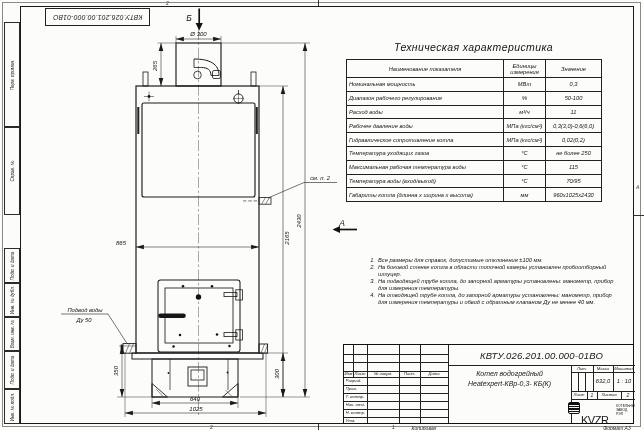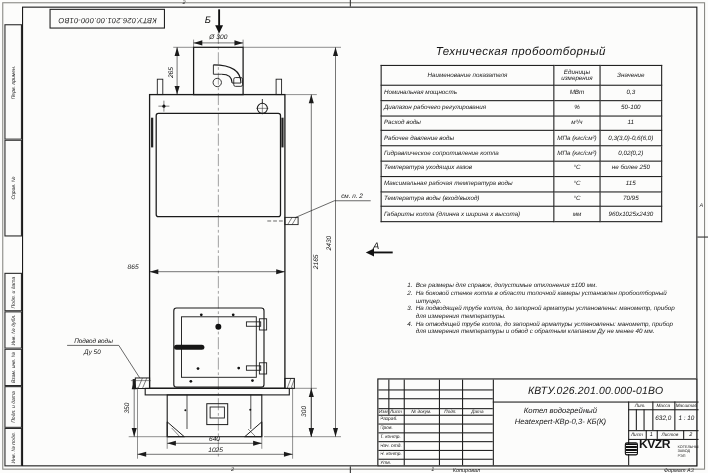--- a/index.html
+++ b/index.html
@@ -39,21 +39,21 @@
   .tb .v { position:absolute; width:0.9px; background:#222; top:0; bottom:0; }
   .tb .h { position:absolute; height:0.9px; background:#222; left:0; }
   .tb .cell { position:absolute; overflow:hidden; color:#161616; }
   .lbl42 { font-size:4.2px; font-style:italic; text-align:center; }
   .tb-doc { left:104px; top:0; width:187px; height:20px; display:flex; align-items:center; justify-content:center;
             font-size:9.5px; font-style:italic; letter-spacing:.2px; }
   .tb-name { left:104px; top:20px; width:123px; height:60px; text-align:center; padding-top:4px;
              font-size:7px; font-style:italic; line-height:9.5px; }
   .logo-ico { left:224px; top:57px; width:12px; height:12px; border-radius:2px;
               background:repeating-linear-gradient(180deg,#101010 0 1.7px,#f6f6f4 1.7px 2.5px); border:0.8px solid #101010; }
-  .logo-txt { left:237px; top:52px; width:35px; height:15px; font-weight:bold; font-size:11px; line-height:14px;
+  .logo-txt { left:237px; top:68px; width:35px; height:15px; font-weight:normal; font-size:11px; line-height:14px;
               letter-spacing:-0.5px; color:#0c0c0c; }
   .logo-co  { left:272px; top:59px; width:19px; font-size:3.4px; line-height:4.2px; color:#222; }
 </style>
 </head>
 <body>
 
 <div class="page">
 
   <div class="abs outer"></div>
   <div class="abs frame"></div>
@@ -215,21 +215,21 @@
       <text x="195" y="400.8" font-size="6">640</text>
       <text x="196" y="410.8" font-size="6">1025</text>
       <text x="189" y="21" font-size="8.5">Б</text>
       <text x="342" y="226" font-size="8.5">А</text>
       <text x="320" y="180" font-size="5.8">см. п. 2</text>
       <text x="85" y="311.8" font-size="5.8">Подвод воды</text>
       <text x="84" y="321.8" font-size="5.8">Ду 50</text>
     </g>
   </svg>
 
-  <div class="abs spec-title">Техническая пробоотборный</div>
+  <div class="abs spec-title">Техническая характеристика</div>
   <table class="spec">
     <colgroup>
         <col style="width:157px">
         <col style="width:42px">
         <col style="width:56px">
       </colgroup>
     <tbody>
         <tr>
       <th>Наименование показателя</th>
       <th>Единицы измерения</th>

